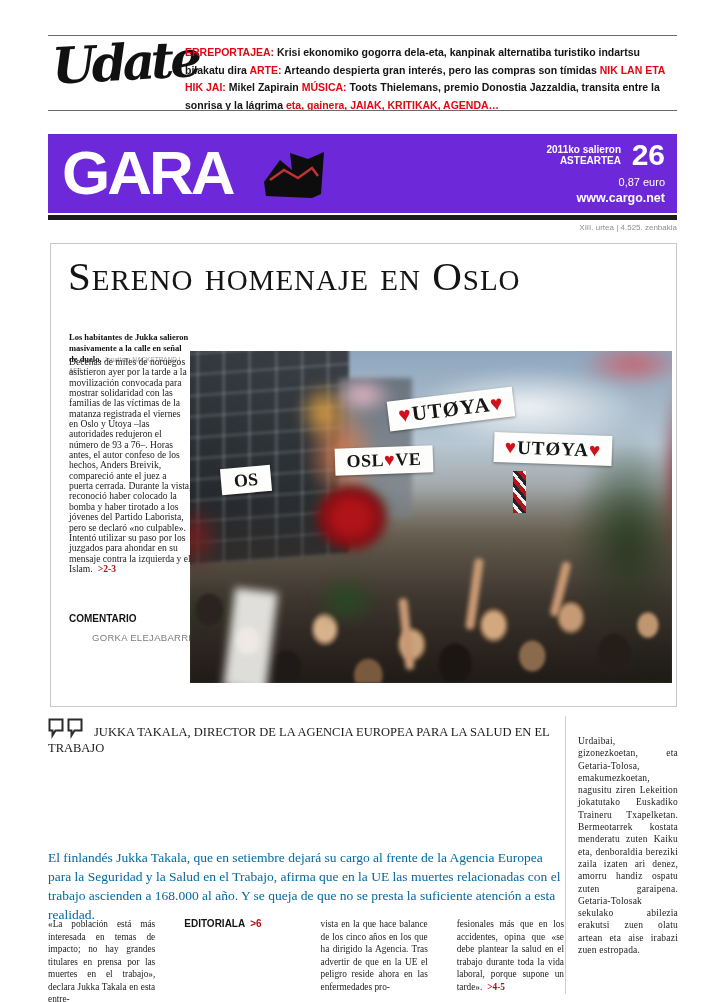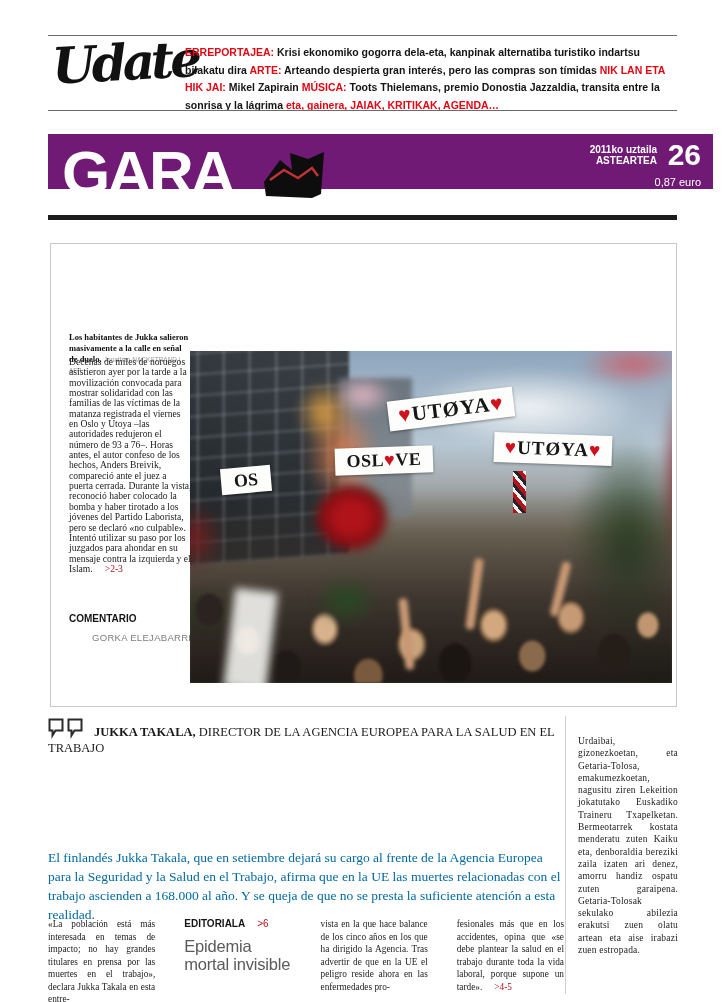--- a/index.html
+++ b/index.html
@@ -8,21 +8,21 @@
 
   
   .rule{position:absolute;left:48px;width:629px;height:1px;background:#6b6b6b;}
   .udate{position:absolute;left:52px;top:38px;font:italic 700 50px/1 "DejaVu Serif",serif;
          letter-spacing:-4px;transform:rotate(-3deg);color:#111;}
   .teasers{position:absolute;left:185px;top:44px;width:497px;
            font:700 10.5px/17.5px "Liberation Sans",sans-serif;color:#141414;text-align:left;}
   .teasers .red{color:#e30613;}
 
   
-  .banner{position:absolute;left:48px;top:134px;width:629px;height:55px;background:#701a75;padding-left:36px;}
+  .banner{position:absolute;left:48px;top:134px;width:629px;height:79px;background:#6d28d9;}
   .gara{position:absolute;left:14px;top:8px;color:#fff;
         font:800 62px/1 "Liberation Sans",sans-serif;letter-spacing:-3px;}
   .gara-sym{position:absolute;left:212px;top:16px;}
   .banner-date{position:absolute;right:56px;top:10px;text-align:right;color:#fff;
                font:700 10px/11px "Liberation Sans",sans-serif;}
   .banner-day{position:absolute;right:12px;top:6px;color:#fff;
               font:700 30px/1 "Liberation Sans",sans-serif;}
   .banner-price{position:absolute;right:12px;top:42px;color:#fff;
                 font:400 11px/13px "Liberation Sans",sans-serif;}
   .banner-url{position:absolute;right:12px;top:57px;color:#fff;
@@ -35,21 +35,21 @@
   .card{position:absolute;left:50px;top:243px;width:625px;height:462px;
         border:1px solid #c9c9c9;background:#fff;}
   .oslo-headline{position:absolute;left:17px;top:10px;width:590px;
         font:400 41px/1.1 "Liberation Serif",serif;font-variant:small-caps;
         letter-spacing:1px;color:#141414;}
   .oslo-caption{position:absolute;left:18px;top:88px;width:122px;
         font:700 8.5px/11px "Liberation Serif",serif;color:#111;}
   .oslo-credit{font:400 6.5px/9px "Liberation Sans",sans-serif;color:#9a9a9a;font-weight:400;}
   .oslo-body{position:absolute;left:18px;top:113px;width:123px;
         font:400 9.6px/10.35px "Liberation Serif",serif;color:#222;}
-  .pref{font-weight:400;color:#b01116;margin-left:12px;white-space:nowrap;}
+  .pref{font-weight:700;color:#b01116;margin-left:5px;white-space:nowrap;}
   .comment-label{position:absolute;left:18px;top:369px;
         font:700 10px/12px "Liberation Sans",sans-serif;color:#141414;}
   .comment-author{position:absolute;left:18px;top:388px;
         font:400 9.5px/11px "Liberation Sans",sans-serif;color:#7d7d7d;letter-spacing:.3px;margin-left:23px;}
   .comment-title{position:absolute;left:17px;top:407px;width:125px;
         font:300 19.5px/21.5px "Liberation Sans",sans-serif;color:#3c3c3c;letter-spacing:-.3px;}
 
   
   .photo{position:absolute;left:139px;top:107px;width:482px;height:332px;overflow:hidden;
          background:linear-gradient(180deg,#8ea6bd 0%,#b7c7d3 28%,#a4abae 40%,#77705f 55%,#4c443c 75%,#352e28 100%);}
@@ -122,21 +122,21 @@
   .sign-utoya-r{left:63%;top:25%;width:118px;height:30px;font-size:19px;line-height:30px;
         transform:rotate(2deg);letter-spacing:1px;}
   .sign-os{left:6.5%;top:35%;width:50px;height:26px;font-size:18px;line-height:26px;
         transform:rotate(-5deg);}
   .ribbon{position:absolute;left:67%;top:36%;width:13px;height:42px;filter:blur(.5px);
         background:repeating-linear-gradient(50deg,#b5121b 0 4px,#f2f2ee 4px 7px,#20242c 7px 10px);}
 
   
   .kicker{position:absolute;left:48px;top:718px;width:516px;
         font:400 12.5px/16px "Liberation Serif",serif;color:#1a1a1a;}
-  .kicker b{font-weight:700;}
+  .kicker b{font-weight:400;}
   .kicker-icon{vertical-align:-4px;margin-right:8px;}
   .quote-headline{position:absolute;left:46px;top:740px;width:518px;
         font:italic 700 36px/43.5px "Liberation Serif",serif;letter-spacing:-.8px;color:#1b1b1b;}
   .deck{position:absolute;left:48px;top:848px;width:514px;
         font:400 13.5px/19px "Liberation Serif",serif;color:#0369a1;}
   .cols{position:absolute;left:48px;top:918px;width:516px;display:flex;gap:29px;}
   .col{width:119px;font:400 9.3px/12.5px "Liberation Serif",serif;color:#222;text-align:justify;}
   .editorial-label{font:700 10px/12px "Liberation Sans",sans-serif;color:#141414;}
   .editorial-title{margin-top:7px;font:300 16.5px/18px "Liberation Sans",sans-serif;color:#5a5a5a;
         letter-spacing:-.2px;text-align:left;}
@@ -160,30 +160,32 @@
 
   <div class="banner">
     <div class="gara">GARA</div>
     <div class="gara-sym">
       <svg width="72" height="50" viewBox="0 0 72 50">
         <path d="M4 32 L20 10 L32 20 L30 3 L48 9 L64 2 L61 44 L52 48 L6 46 Z" fill="#0d0d0d"></path>
         <path d="M10 30 L24 20 L38 28 L52 18 L58 26" fill="none" stroke="#bf3236" stroke-width="2.5"></path>
       </svg>
     </div>
     <div class="banner-date">
-      <div>2011ko uztaila</div>
+      <div>2011ko salieron</div>
       <div>ASTEARTEA</div>
     </div>
     <div class="banner-day">26</div>
     <div class="banner-price">0,87 euro</div>
     <div class="banner-url">www.cargo.net</div>
   </div>
   <div class="black-bar"></div>
+  <div class="edition">XIII. urtea | 4.525. zenbakia</div>
 
   <div class="card">
+    <div class="oslo-headline">Sereno homenaje en Oslo</div>
     <div class="oslo-caption">
       <span>Los habitantes de Jukka salieron masivamente a la calle en señal de duelo.</span>
       <span class="oslo-credit">Jonathan NACKSTRAND | AFP</span>
     </div>
     <div class="oslo-body"><span>Decenas de miles de noruegos asistieron ayer por la tarde a la movilización convocada para mostrar solidaridad con las familias de las víctimas de la matanza registrada el viernes en Oslo y Utoya –las autoridades redujeron el número de 93 a 76–. Horas antes, el autor confeso de los hechos, Anders Breivik, compareció ante el juez a puerta cerrada. Durante la vista, reconoció haber colocado la bomba y haber tirotado a los jóvenes del Partido Laborista, pero se declaró «no culpable». Intentó utilizar su paso por los juzgados para ahondar en su mensaje contra la izquierda y el Islam.</span><span class="pref">&gt;2-3</span></div>
     <div class="comment-label">COMENTARIO</div>
     <div class="comment-author">GORKA ELEJABARRIETA</div>
 
     <div class="photo">
       <div class="ph ph-cloud"></div>
@@ -211,21 +213,20 @@
       <path d="M1.5 1.5 h13 v11 h-7 l-3 5 v-5 h-3 z" fill="none" stroke="#2b2b2b" stroke-width="2"></path>
       <path d="M20.5 1.5 h13 v11 h-7 l-3 5 v-5 h-3 z" fill="none" stroke="#2b2b2b" stroke-width="2"></path>
     </svg><b>JUKKA TAKALA,</b><span> DIRECTOR DE LA AGENCIA EUROPEA PARA LA SALUD EN EL TRABAJO</span>
   </div>
   <div class="deck">El finlandés Jukka Takala, que en setiembre dejará su cargo al frente de la Agencia Europea para la Seguridad y la Salud en el Trabajo, afirma que en la UE las muertes relacionadas con el trabajo ascienden a 168.000 al año. Y se queja de que no se presta la suficiente atención a esta realidad.</div>
 
   <div class="cols">
     <div class="col">«La población está más interesada en temas de impacto; no hay grandes titulares en prensa por las muertes en el trabajo», declara Jukka Takala en esta entre-</div>
     <div class="col">
       <div class="editorial-label"><span>EDITORIALA</span><span class="pref">&gt;6</span></div>
-      <div class="editorial-title">Epidemia mortal invisible</div>
     </div>
     <div class="col">vista en la que hace balance de los cinco años en los que ha dirigido la Agencia. Tras advertir de que en la UE el peligro reside ahora en las enfermedades pro-</div>
     <div class="col"><span>fesionales más que en los accidentes, opina que «se debe plantear la salud en el trabajo durante toda la vida laboral, porque supone un tarde».</span><span class="pref">&gt;4-5</span></div>
   </div>
 
   <div class="vrule"></div>
   <div class="sidebar">
     <div class="sidebar-body"><span>Urdaibai, gizonezkoetan, eta Getaria-Tolosa, emakumezkoetan, nagusitu ziren Lekeition jokatutako Euskadiko Traineru Txapelketan. Bermeotarrek kostata menderatu zuten Kaiku eta, denboraldia bereziki zaila izaten ari denez, amorru handiz ospatu zuten garaipena. Getaria-Tolosak sekulako abilezia erakutsi zuen olatu artean eta aise irabazi zuen estropada.</span></div>
   </div>
 

